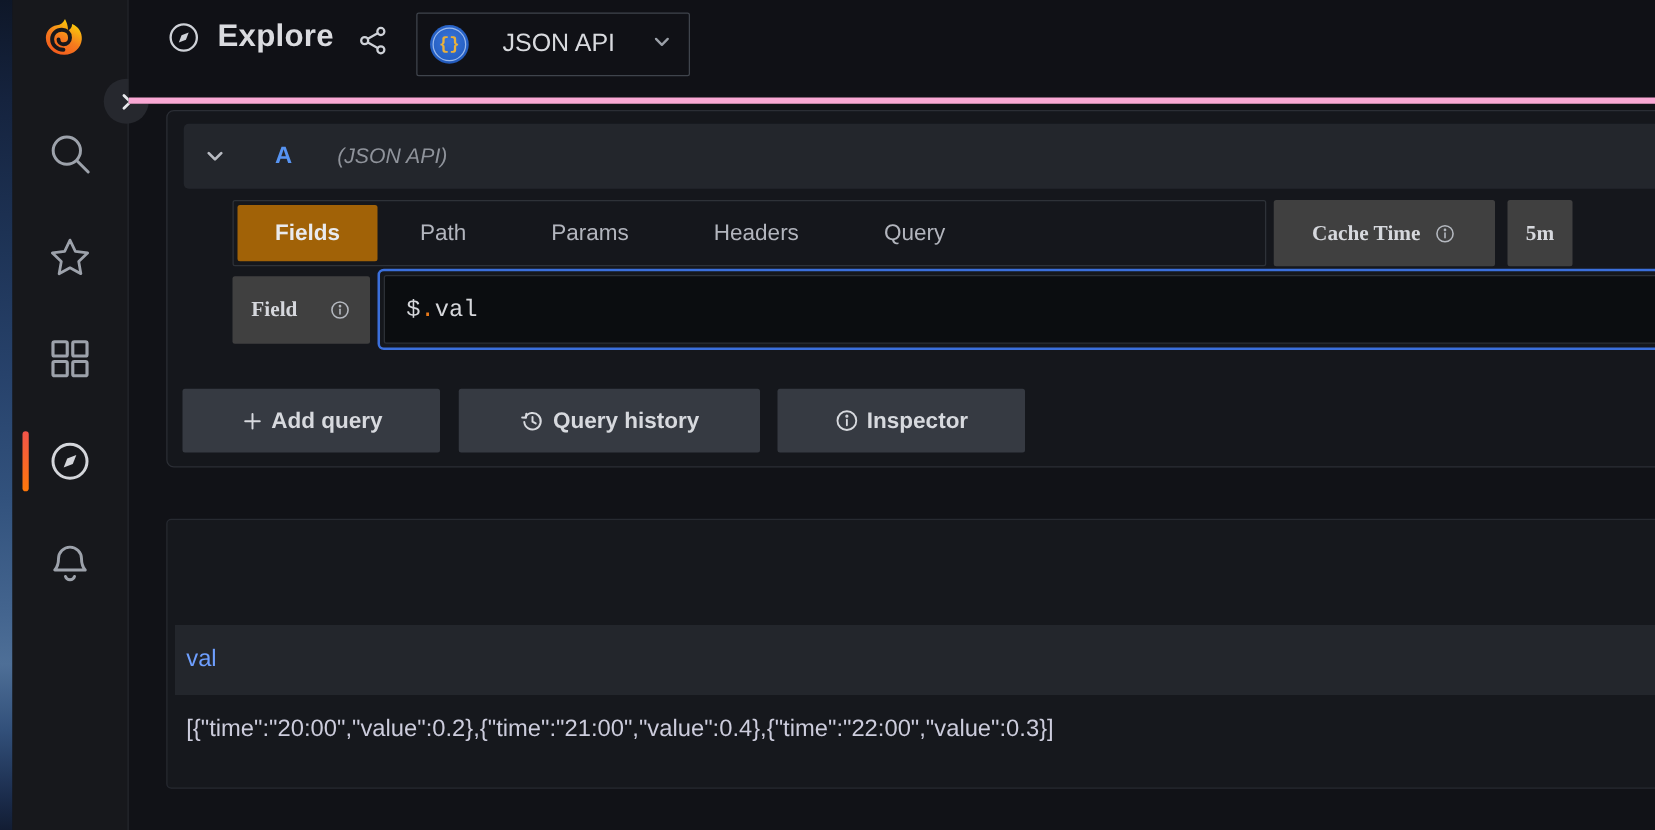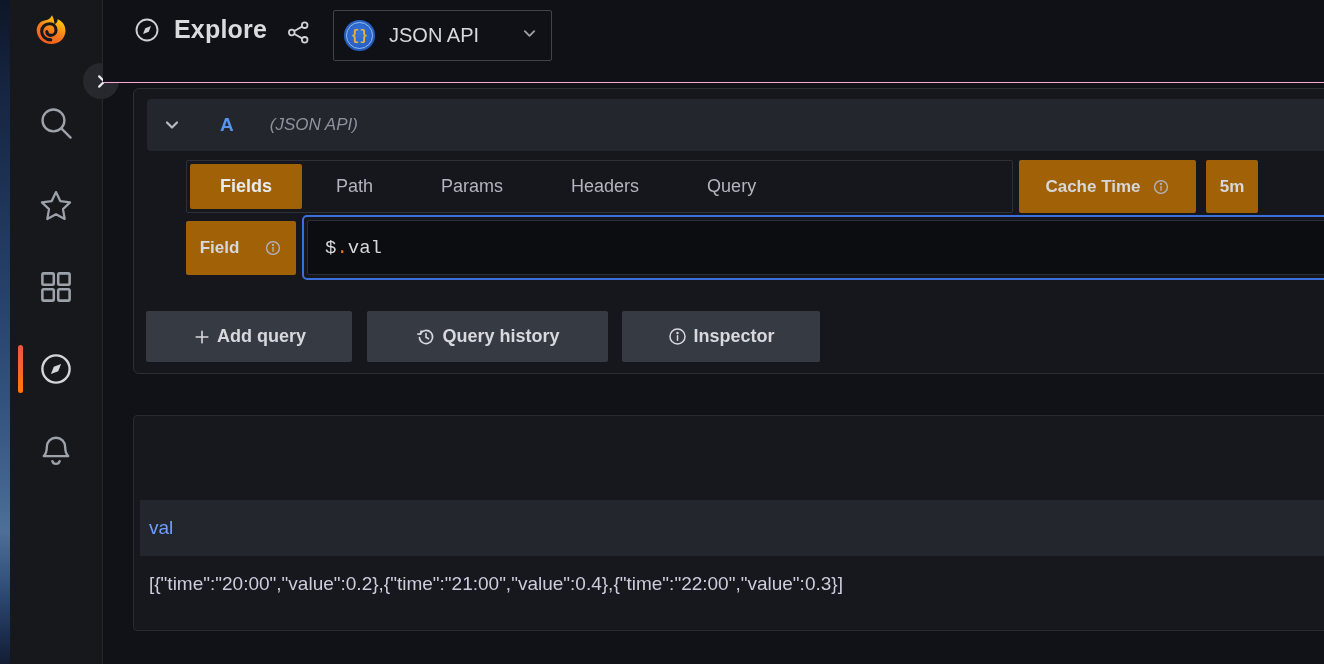--- a/index.html
+++ b/index.html
@@ -20,54 +20,54 @@
   .nav-icon svg { width:38px; height:38px; }
   .nav-icon.active { color:#d4d6db; }
   .nav-indicator { position:absolute; left:8px; width:5px; height:48px; border-radius:3px;
     background:linear-gradient(180deg,#f2544a 0%, var(--accent-orange) 100%); }
 
   .expand-btn { left:83px; top:63px; width:36px; height:36px; border-radius:50%;
     background:#26282e; color:#e8e9ec; display:flex; align-items:center; justify-content:center; cursor:pointer; }
   .expand-btn svg { width:15px; height:15px; }
 
   
-  .toolbar { left:103px; top:0; width:1221px; height:83px; background:#101116; border-bottom:1px solid #f9a8d4; }
+  .toolbar { left:103px; top:0; width:1221px; height:83px; background:#101116; border-bottom:5px solid #f9a8d4; }
   .toolbar-compass { position:absolute; left:30px; top:16px; width:28px; height:28px; color:#ced1d7; }
   .toolbar-compass svg { width:28px; height:28px; }
   .page-title { position:absolute; left:71px; top:15px; font-size:25px; font-weight:600; color:#dadbdf; letter-spacing:.2px; }
   .share-icon { position:absolute; left:182px; top:19px; width:27px; height:27px; color:#ced1d7; cursor:pointer; }
   .share-icon svg { width:27px; height:27px; }
 
   .ds-picker { position:absolute; left:230px; top:10px; width:219px; height:51px; border:1px solid #3f444c; border-radius:2px;
     display:flex; align-items:center; padding:0 14px 0 10px; cursor:pointer; background:transparent; }
   .ds-icon { width:31px; height:31px; border-radius:50%; position:relative; flex:0 0 auto;
     background:radial-gradient(circle at 50% 42%, #3a74d8 0%, #2560c4 62%, #1c4aa2 100%);
     display:flex; align-items:center; justify-content:center; }
   .ds-icon::after { content:""; position:absolute; inset:2px; border:1.5px solid rgba(180,205,245,.8); border-radius:50%; }
   .ds-braces { font-family:"Liberation Mono", monospace; font-weight:700; font-size:14px; color:var(--brace-gold); position:relative; z-index:1; }
-  .ds-name { margin-left:14px; font-size:20px; color:#d8dade; }
+  .ds-name { margin-left:27px; font-size:20px; color:#d8dade; }
   .ds-caret { margin-left:auto; color:#9ba0a8; }
   .ds-caret svg { width:15px; height:15px; }
 
   
   .query-container { left:133px; top:88px; width:1211px; height:286px; border:1px solid #2b2e35; border-radius:6px; background:#15171c; }
 
   .qrow-header { left:147px; top:99px; width:1197px; height:52px; background:#23262c; border-radius:4px;
     display:flex; align-items:center; cursor:pointer; }
   .qrow-caret { margin-left:17px; color:#b7bac1; display:flex; }
   .qrow-caret svg { width:16px; height:16px; }
   .qrow-ref { margin-left:40px; color:var(--ref-id-blue); font-size:19px; font-weight:700; }
   .qrow-hint { margin-left:36px; color:#8f939b; font-size:17px; font-style:italic; }
 
   .tabs-bar { left:186px; top:160px; width:827px; height:53px; border:1px solid #2e3238; border-radius:2px;
     display:flex; align-items:stretch; padding:3px; }
   .tab { display:flex; align-items:center; justify-content:center; padding:0 34px; font-size:18px; color:#b2b5bd; cursor:pointer; }
   .tab.active { background:#a16207; border-radius:2px; color:#e9eaee; font-weight:700; padding:0 30px; }
 
-  .chip { background:#a16207; border-radius:2px; display:flex; align-items:center; justify-content:center; }
+  .chip { background:#404040; border-radius:2px; display:flex; align-items:center; justify-content:center;font-family:Liberation Serif, serif; }
   .cache-chip { left:1019px; top:160px; width:177px; height:53px; gap:11px; }
   .chip-label { font-size:17px; font-weight:700; color:#d6d8dd; }
   .info-icon { color:#b4b8bf; display:flex; cursor:pointer; }
   .info-icon svg { width:18px; height:18px; }
   .duration-chip { left:1206px; top:160px; width:52px; height:53px; font-size:17px; font-weight:700; color:#d6d8dd; cursor:pointer;text-align:right; }
 
   .field-chip { left:186px; top:221px; width:110px; height:54px; gap:25px; }
 
   .field-input-wrap { left:302px; top:215px; width:1046px; height:65px; border:2px solid var(--focus-blue); border-radius:5px; padding:3px; }
   .field-input { width:100%; height:100%; background:#0b0d10; border:1px solid #2c3036; border-radius:2px;

